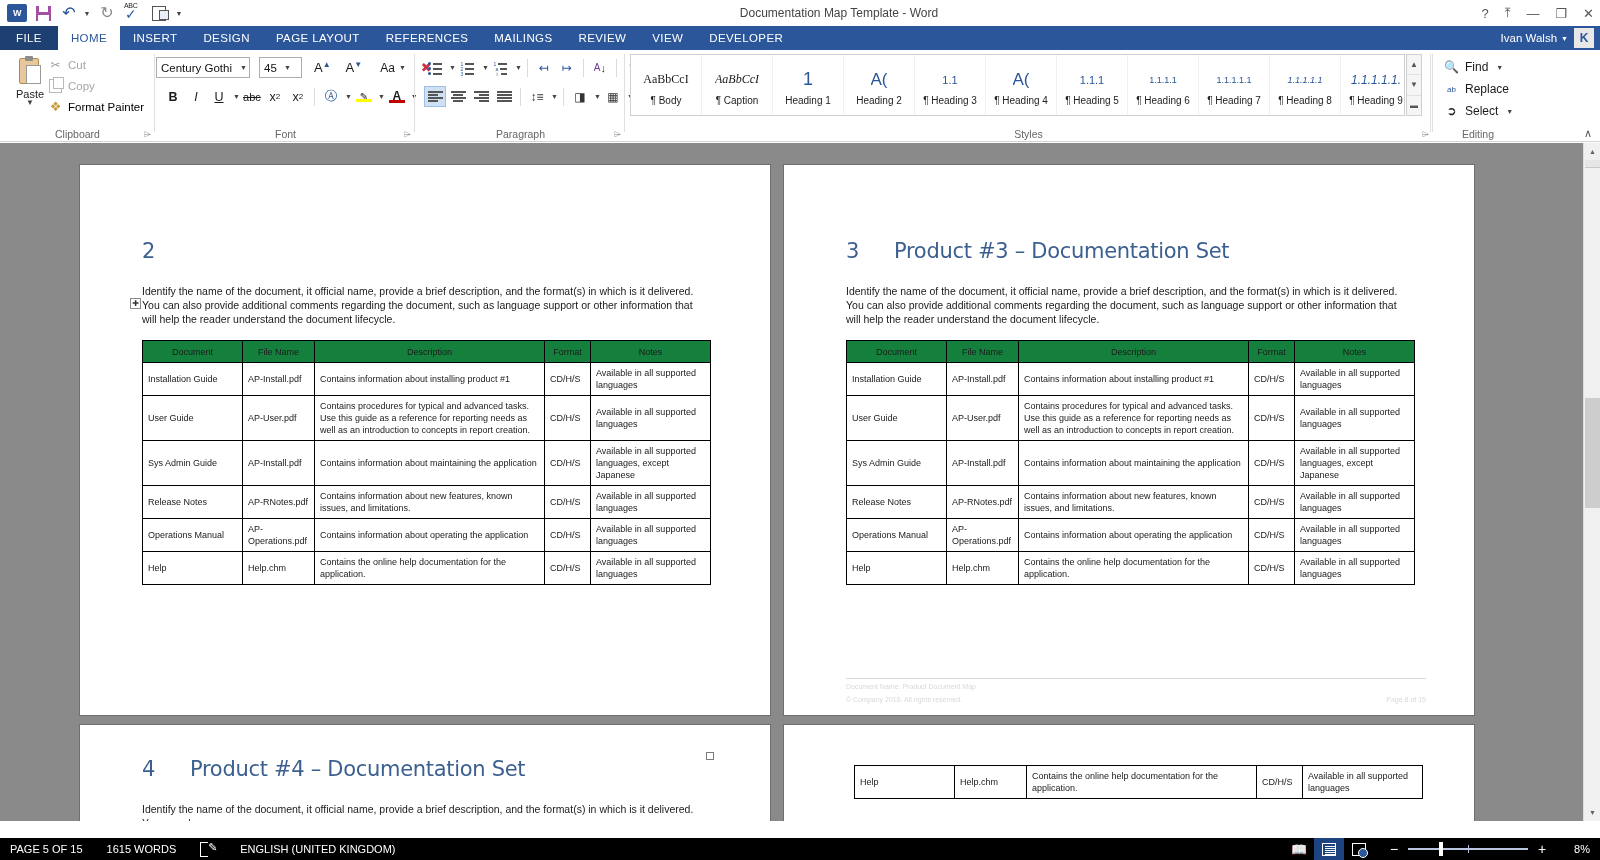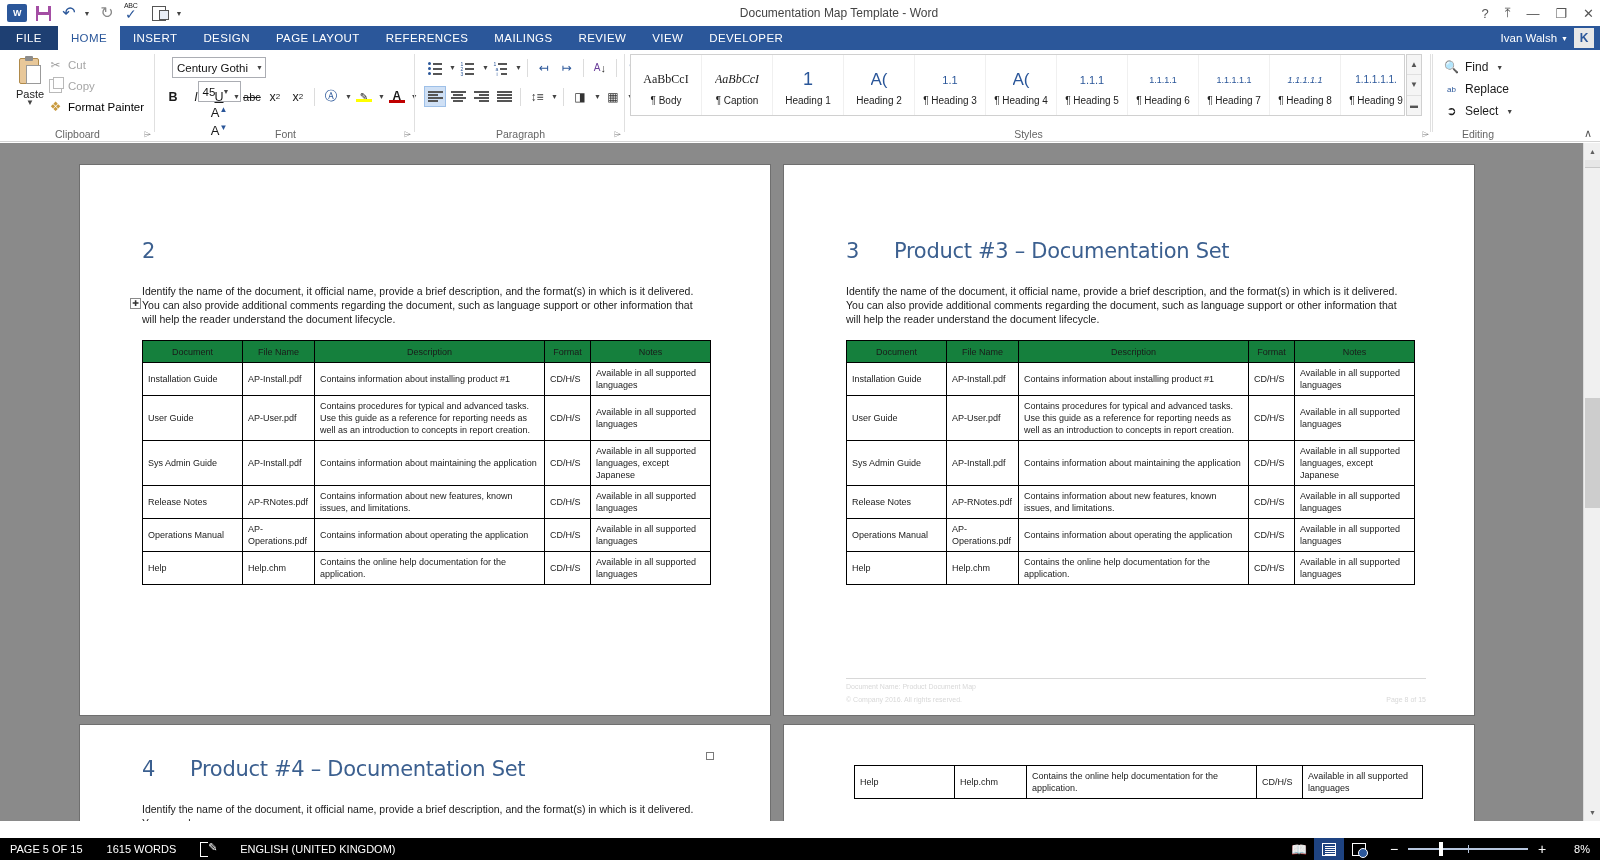--- a/index.html
+++ b/index.html
@@ -106,21 +106,21 @@
   .clip-item { display: flex; align-items: center; gap: 5px; height: 21px; font-size: 11.5px; }
   .clip-item.dim { color: #a6a6a6; }
   .mini-ico { width: 15px; height: 15px; display: flex; align-items: center; justify-content: center; font-size: 12px; }
   .scissors { color: #9a9a9a; }
   .copy-ico { width: 13px; height: 14px; border: 1px solid #b9b9b9; position: relative; }
   .copy-ico::after { content: ""; position: absolute; right: -3px; top: -3px; width: 9px; height: 10px; border: 1px solid #b9b9b9; background: #fff; }
   .brush { color: #c99a3e; font-size: 13px; }
 
   
   .g-font { left: 156px; width: 259px; }
-  .font-row1 { position: absolute; left: 16px; top: 7px; display: flex; align-items: center; gap: 3px; flex-direction: column; }
+  .font-row1 { position: absolute; left: 0; top: 7px; display: flex; align-items: center; gap: 9px; }
   .font-name-box {
     width: 94px; height: 21px; border: 1px solid #abadb3; background: #fff;
     display: flex; align-items: center; padding: 0 2px 0 4px; font-size: 11.5px; color: #111;
   }
   .font-name-box .txt { flex: 1; overflow: hidden; white-space: nowrap; }
   .font-size-box {
     width: 43px; height: 21px; border: 1px solid #abadb3; background: #fff;
     display: flex; align-items: center; padding: 0 10px 0 4px; font-size: 11.5px; color: #111;
   }
   .font-size-box .txt { flex: 1; }
@@ -162,21 +162,21 @@
     align-items: center; justify-content: center; border-right: 1px solid #f0f0f0;
     flex: 0 0 auto;
   }
   .style-preview { font-size: 14px; color: #2a5699; height: 30px; display: flex; align-items: center; white-space: nowrap; overflow: hidden; }
   .style-preview.body { font-family: "Liberation Serif", serif; color: #1a1a1a; font-size: 12px; }
   .style-preview.caption { font-family: "Liberation Serif", serif; color: #1a1a1a; font-size: 12px; font-style: italic; }
   .style-preview.h1 { font-size: 18px; }
   .style-preview.h2 { font-size: 17px; }
   .style-preview.sm { font-size: 11px; }
   .style-preview.xs { font-size: 9px; }
-  .style-preview.xxs { font-size: 10px; }
+  .style-preview.xxs { font-size: 12px; font-style: italic; }
   .style-preview.it { font-style: italic; }
   .style-name { font-size: 10px; color: #222; white-space: nowrap; }
   .styles-scroll {
     position: absolute; left: 780px; top: 4px; width: 16px; height: 62px;
     display: flex; flex-direction: column; border: 1px solid #d0d0d0; background: #f5f5f5;
   }
   .ss-btn { flex: 1; display: flex; align-items: center; justify-content: center; font-size: 8px; color: #555; border-bottom: 1px solid #e0e0e0; }
 
   
   .g-editing { left: 1432px; width: 168px; }

